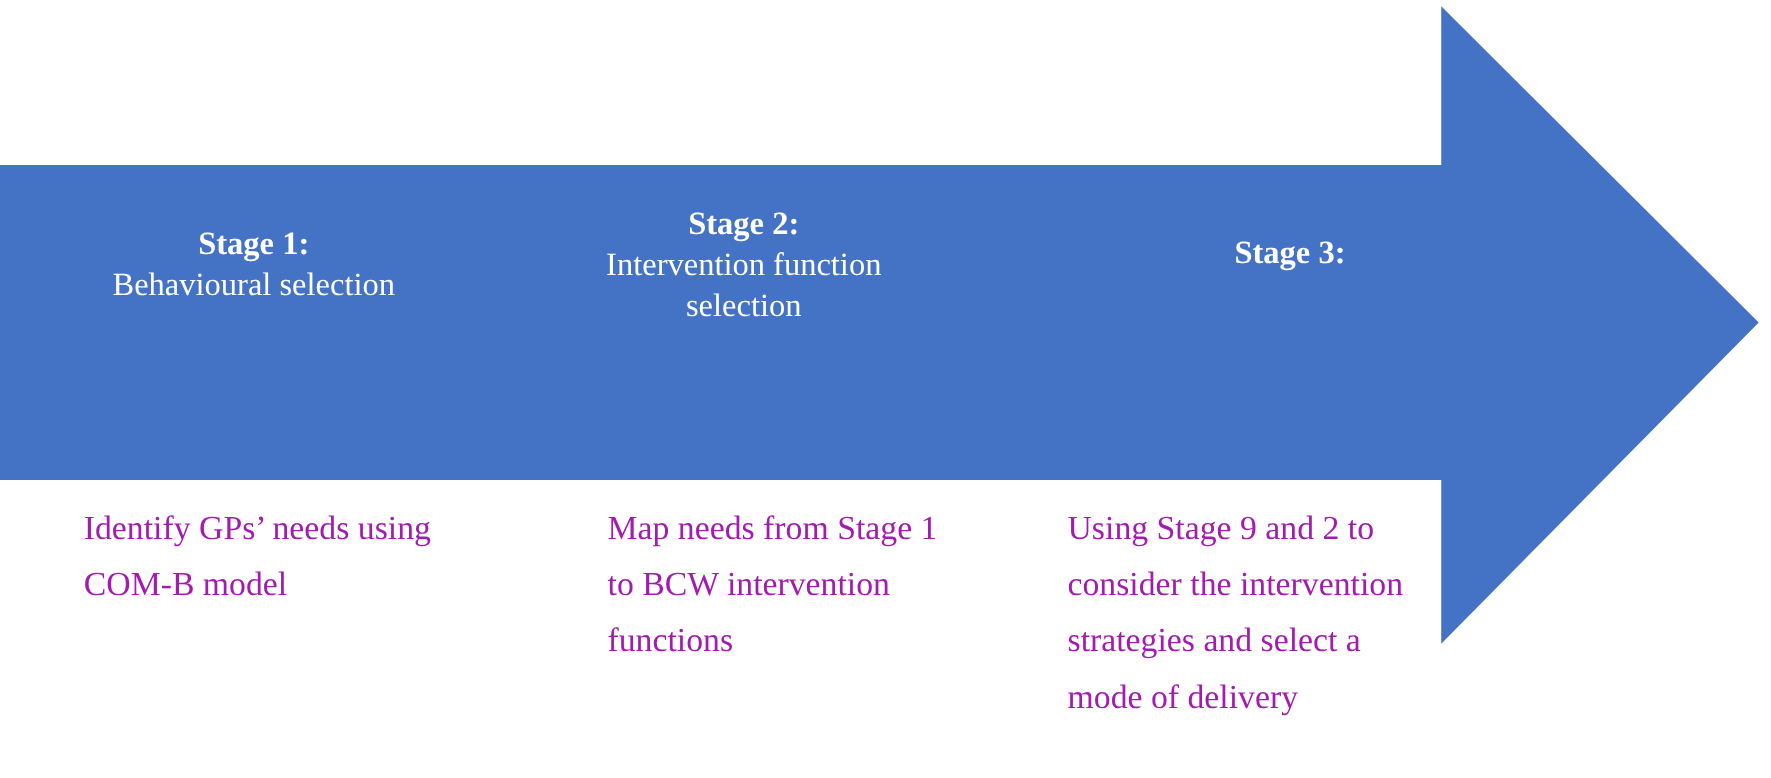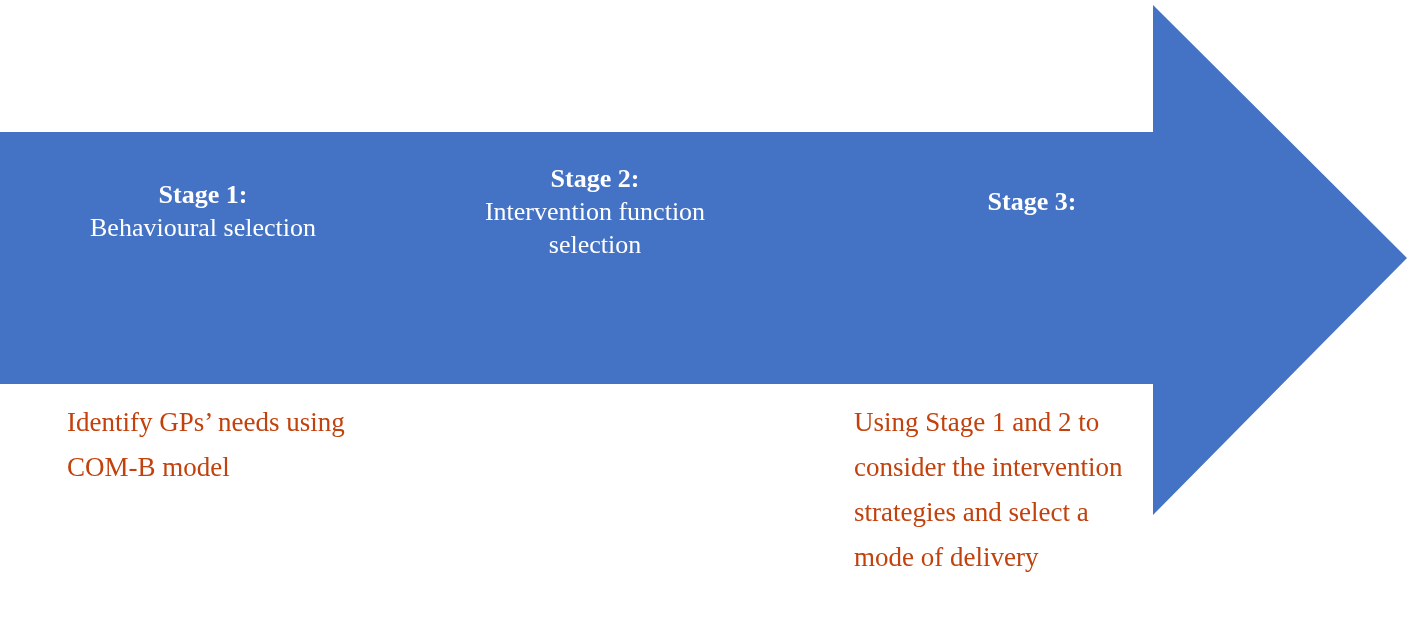--- a/index.html
+++ b/index.html
@@ -43,21 +43,21 @@
     font-weight: normal;
   }
   #stage-head-1 { left: 53px;  width: 300px; top: 178px; }
   #stage-head-2 { left: 440px; width: 310px; top: 162px; }
   #stage-head-3 { left: 872px; width: 320px; top: 145px; margin-top: 40px; }
 
   
   .stage-body {
     position: absolute;
     top: 400px;
-    color: #c2410c;
+    color: #a21caf;
     font-size: 27px;
     line-height: 45px;
     text-align: left;
     white-space: pre-line;
   }
   #stage-body-1 { left: 67px;  width: 300px; }
   #stage-body-2 { left: 486px; width: 290px; }
   #stage-body-3 { left: 854px; width: 300px; }
 </style>
 </head>
@@ -77,15 +77,16 @@
   <div class="stage-head" id="stage-head-2">
     <span class="stage-label">Stage 2:</span>
     <span class="stage-desc">Intervention function selection</span>
   </div>
 
   <div class="stage-head" id="stage-head-3">
     <span class="stage-label">Stage 3:</span>
   </div>
 
   <div class="stage-body" id="stage-body-1">Identify GPs’ needs using COM-B model</div>
-  <div class="stage-body" id="stage-body-3">Using Stage 1 and 2 to consider the intervention strategies and select a mode of delivery</div>
+  <div class="stage-body" id="stage-body-2">Map needs from Stage 1 to BCW intervention functions</div>
+  <div class="stage-body" id="stage-body-3">Using Stage 9 and 2 to consider the intervention strategies and select a mode of delivery</div>
 
 </div>
 
 </body></html>

